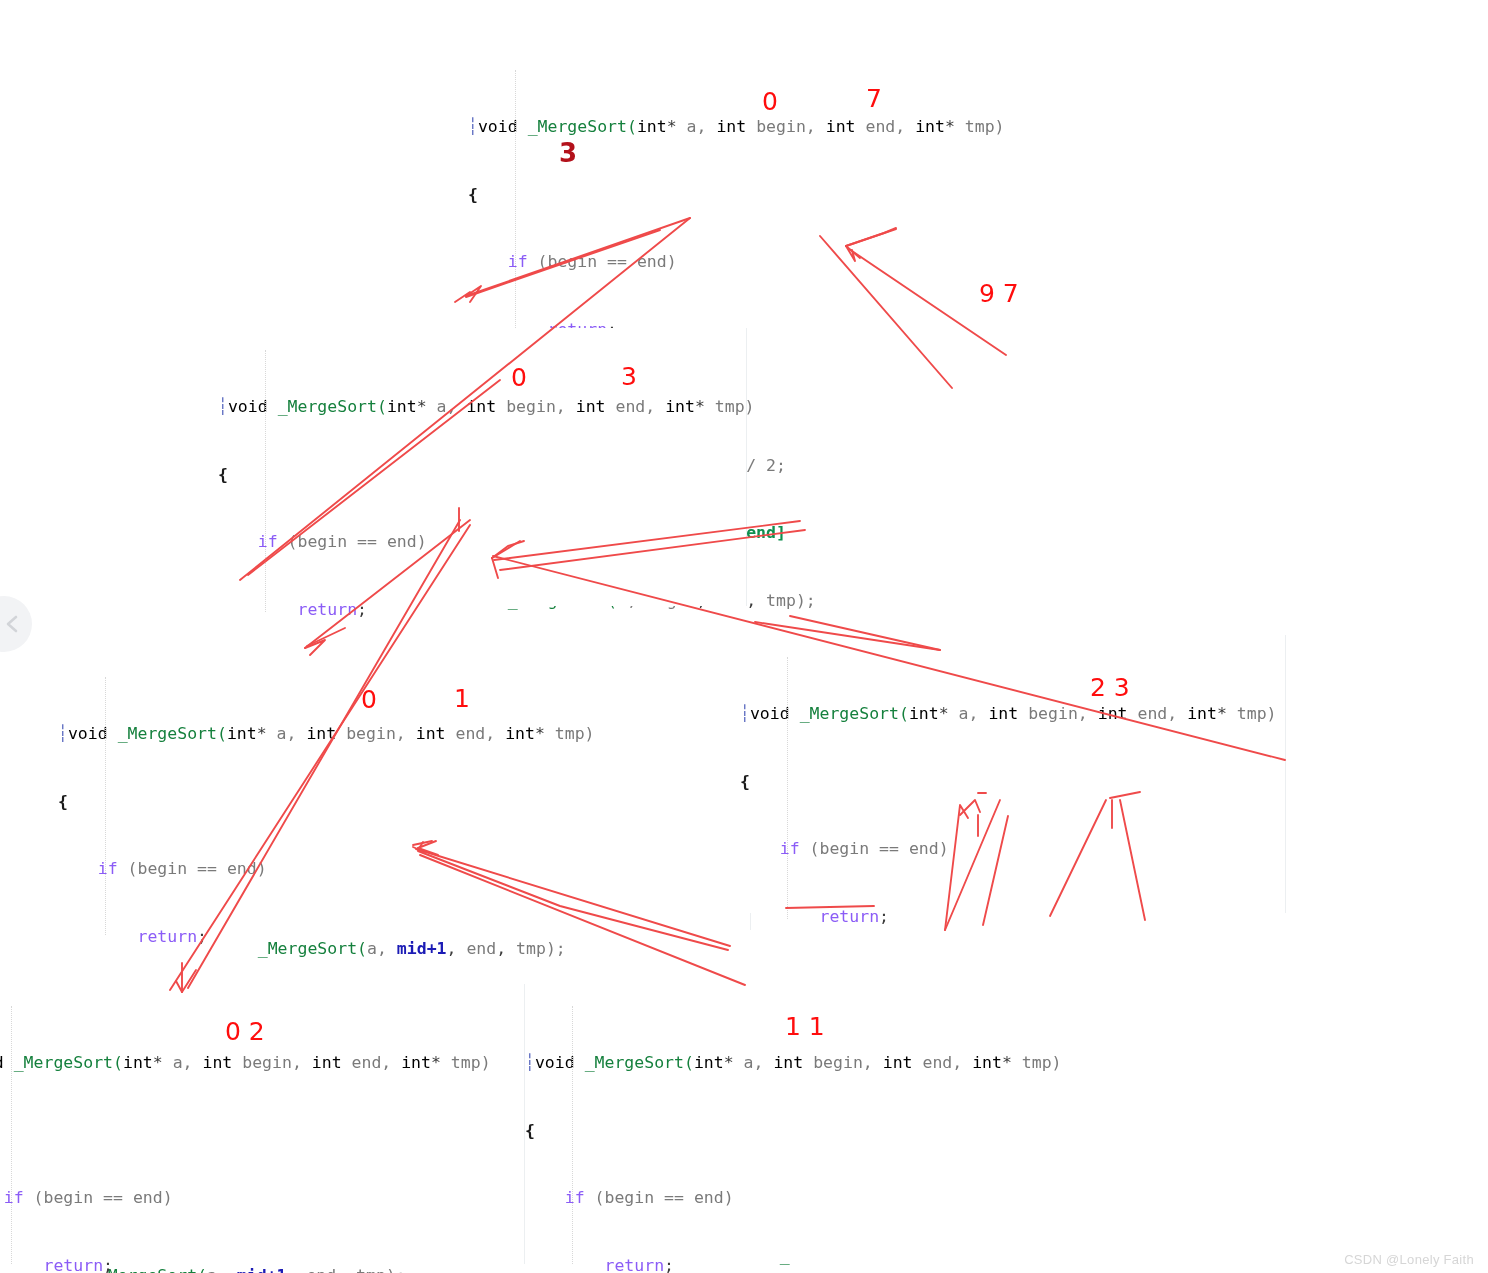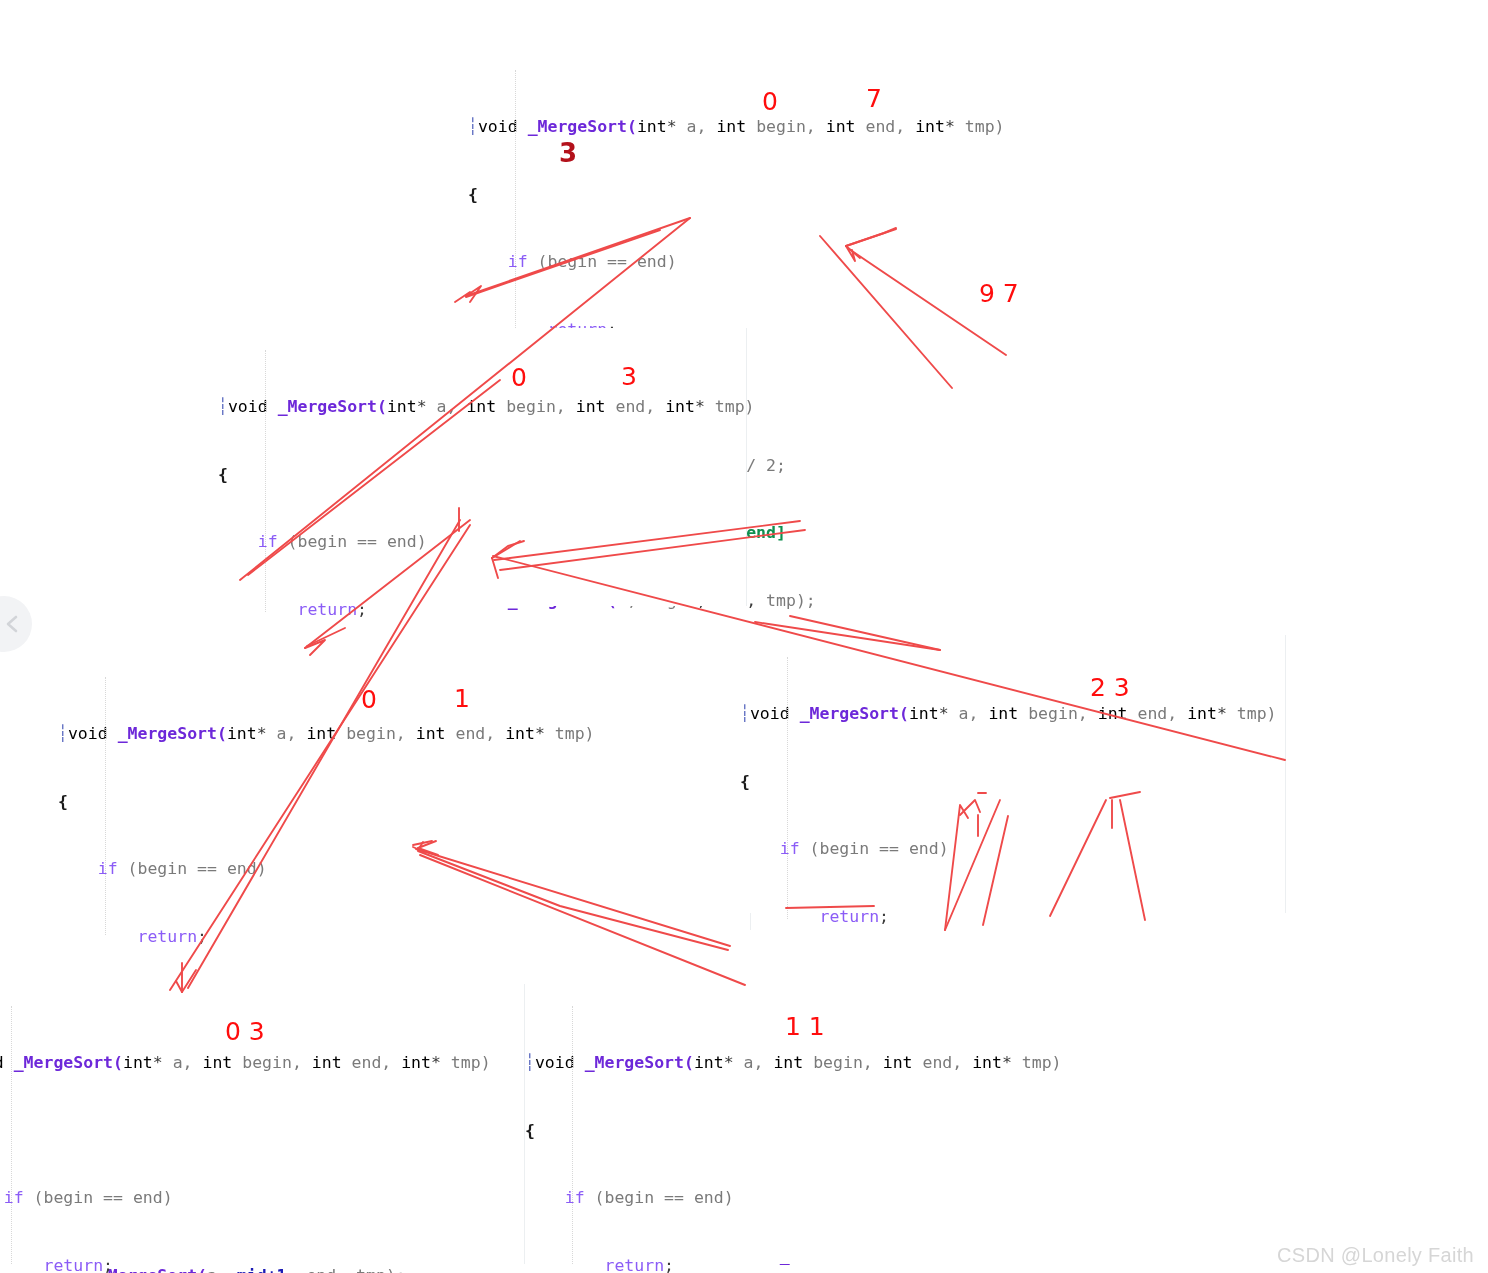--- a/index.html
+++ b/index.html
@@ -29,21 +29,21 @@
   
   .guide{
     position:absolute;top:22px;bottom:8px;
     border-left:1px dotted #d8d8d8;
     z-index:3;pointer-events:none;
   }
 
   
   .kw   {color:#000000;}            
   .kw2  {color:#8b5cf6;}            
-  .fn   {color:#6d28d9;font-weight:700;}
+  .fn   {color:#15803d;font-weight:400;}
   .id   {color:#7a7a7a;}            
   .var  {color:#1b1bb5;font-weight:600;}
   .punc {color:#3b3b3b;}
   .cmt  {color:#12a15a;}
   .cmtb {color:#0f8f4f;font-weight:600;}
   .brace{color:#1a1a1a;font-weight:600;}
   .edge-artifact{color:#5c6bc0;}
 
   
   .annot{
@@ -68,21 +68,21 @@
     z-index:7;
     display:flex;align-items:center;justify-content:center;
   }
   #navprev svg{margin-left:18px;opacity:.55;}
 
   
   #watermark{
     position:absolute;right:14px;bottom:6px;
     color:#d6d6d6;
     font-family:"Liberation Sans","DejaVu Sans",sans-serif;
-    font-size:20px;
+    font-size:13px;
     z-index:8;
     letter-spacing:.3px;
   }
 </style>
 </head>
 <body>
 
 <div id="stage">
 
   <div class="panel" id="p1" style="left:468px;top:48px;">
@@ -104,20 +104,21 @@
   <div class="panel bordered" id="p2" style="left:218px;top:328px;width:528px;height:278px;">
     <div class="guide" style="left:47px;top:22px;height:262px;"></div>
     <div class="code-line"><span class="edge-artifact">┆</span><span class="kw">void</span> <span class="fn">_MergeSort(</span><span class="kw">int</span><span class="punc">*</span><span class="id"> a, </span><span class="kw">int</span><span class="id"> begin, </span><span class="kw">int</span><span class="id"> end, </span><span class="kw">int</span><span class="punc">*</span><span class="id"> tmp)</span></div>
     <div class="code-line"><span class="brace">{</span></div>
     <div class="code-line">    <span class="kw2">if</span><span class="id"> (begin == end)</span></div>
     <div class="code-line">        <span class="kw2">return</span><span class="punc">;</span></div>
     <div class="blank"></div>
     <div class="code-line">    <span class="kw">int</span><span class="var"> mid </span><span class="punc">= </span><span class="id">(begin + end) / 2;</span></div>
     <div class="code-line">    <span class="cmt">// </span><span class="cmtb">[begin, mid]</span><span class="cmt"> </span><span class="cmtb">[mid+1, end]</span></div>
     <div class="code-line">    <span class="fn">_MergeSort(</span><span class="id">a, </span><span class="id">begin</span><span class="punc">, </span><span class="var">mid</span><span class="punc">, </span><span class="id">tmp);</span></div>
+    <div class="code-line">    <span class="fn">_MergeSort(</span><span class="id">a, </span><span class="var">mid+1</span><span class="punc">, </span><span class="id">end</span><span class="punc">, </span><span class="id">tmp);</span></div>
     <div class="blank"></div>
     <div class="code-line">    <span class="cmtb">// 归并两个区间</span></div>
     <div class="code-line">    <span class="cmt">// ...</span></div>
   </div>
 
   <div class="panel bordered" id="p3" style="left:58px;top:655px;width:692px;height:275px;">
     <div class="guide" style="left:47px;top:22px;height:258px;"></div>
     <div class="code-line"><span class="edge-artifact">┆</span><span class="kw">void</span> <span class="fn">_MergeSort(</span><span class="kw">int</span><span class="punc">*</span><span class="id"> a, </span><span class="kw">int</span><span class="id"> begin, </span><span class="kw">int</span><span class="id"> end, </span><span class="kw">int</span><span class="punc">*</span><span class="id"> tmp)</span></div>
     <div class="code-line"><span class="brace">{</span></div>
     <div class="code-line">    <span class="kw2">if</span><span class="id"> (begin == end)</span></div>
@@ -182,21 +183,21 @@
 
   <div class="annot" style="left:762px;top:89px;">0</div>
   <div class="annot" style="left:866px;top:86px;">7</div>
   <div class="annot dark" style="left:559px;top:141px;">3</div>
   <div class="annot" style="left:979px;top:281px;">9 7</div>
   <div class="annot" style="left:511px;top:365px;">0</div>
   <div class="annot" style="left:621px;top:364px;">3</div>
   <div class="annot" style="left:361px;top:687px;">0</div>
   <div class="annot" style="left:454px;top:686px;">1</div>
   <div class="annot" style="left:1062px;top:675px;margin-left:28px;">2 3</div>
-  <div class="annot" style="left:225px;top:1019px;">0 3</div>
+  <div class="annot" style="left:225px;top:1019px;">0 2</div>
   <div class="annot" style="left:785px;top:1014px;">1 1</div>
 
   <svg id="ink" viewBox="0 0 1488 1273" xmlns="http://www.w3.org/2000/svg">
     <g fill="none" stroke="#ef4a4a" stroke-width="1.9" stroke-linecap="round" stroke-linejoin="round">
 
       <path d="M846,246 L896,229"></path>
       <path d="M846,246 L884,233 L896,228"></path>
       <path d="M846,246 L860,258"></path>
       <path d="M846,246 L855,261 L852,250"></path>
 

